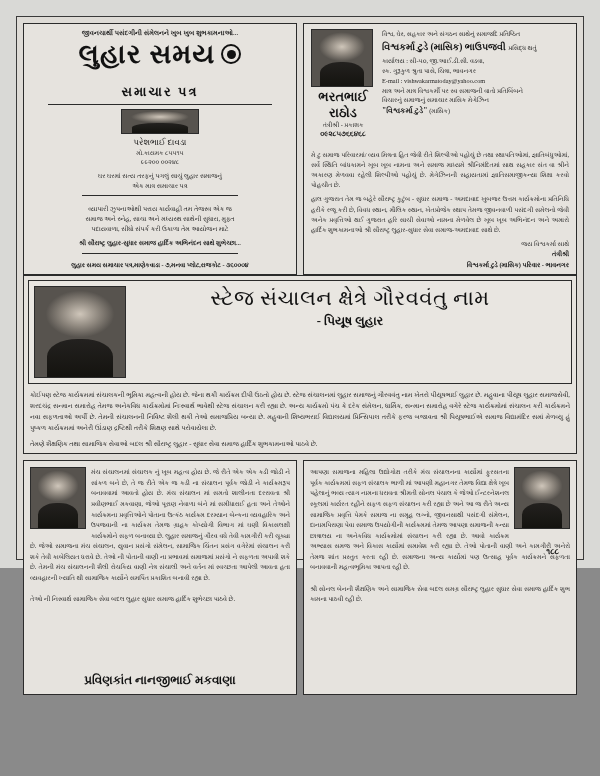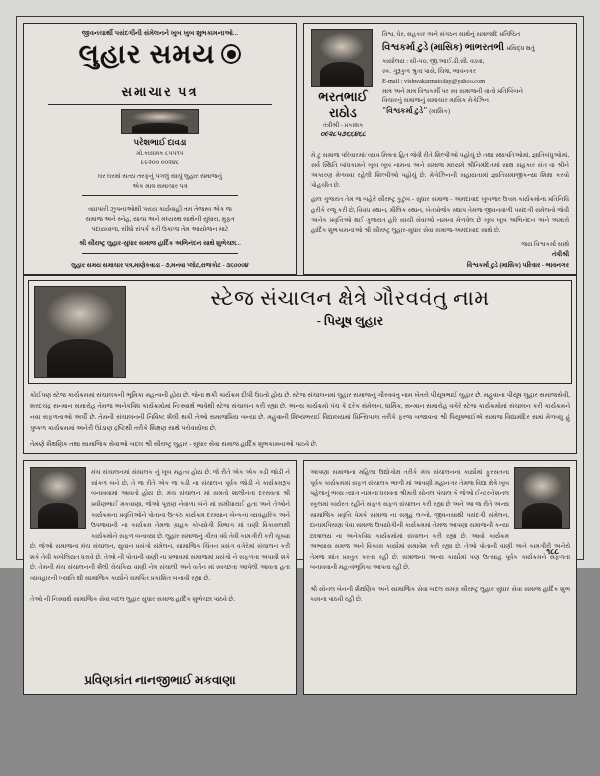--- a/index.html
+++ b/index.html
@@ -113,21 +113,21 @@
     position: absolute;
     left: 50%; bottom: 0;
     width: 74%; height: 42%;
     margin-left: -37%;
     background: linear-gradient(180deg,#23211f 0%, #14130f 100%);
     border-radius: 46% 46% 0 0;
   }
   .mast-photo { width: 78px; height: 60px; }
   .mast-name {
     font-size: 8.5px;
-    font-weight: bold;
+    font-weight: normal;
     margin-top: 3px;
     color: #141414;
   }
   .mast-meta {
     font-size: 6.2px;
     line-height: 1.5;
     color: #222;
   }
   .mast-body {
     font-size: 6.4px;
@@ -176,21 +176,20 @@
   }
   .rt-photo-role {
     font-size: 6.2px;
     color: #222;
     line-height: 1.4;
   }
   .rt-photo-phone {
     font-size: 7px;
     font-weight: bold;
     color: #141414;
-    font-style: italic;
   }
   .rt-info {
     flex: 1;
     font-size: 6.3px;
     line-height: 1.55;
     color: #1c1c1c;
   }
   .rt-info .tline { font-size: 6.2px; }
   .rt-title {
     font-size: 9.5px;
@@ -325,21 +324,21 @@
         <div class="rt-head">
           <div class="rt-photo-wrap">
             <div class="photo rt-photo"></div>
             <div class="rt-photo-name gu">ભરતભાઈ રાઠોડ</div>
             <div class="rt-photo-role gu">તંત્રીશ્રી - પ્રકાશક</div>
             <div class="rt-photo-phone gu">૦૯૨૮૫૭૬૬૪૬૮</div>
           </div>
           <div class="rt-info gu">
             <div class="tline">વિશ્વ, ઘેર, સહકાર અને સંગઠન સાથેનું સમાજદિ પ્રતિષ્ઠિત</div>
             <div class="rt-title">
-              <span>વિશ્વકર્મા ટુડે (માસિક) ભાભરતભી</span>
+              <span>વિશ્વકર્મા ટુડે (માસિક) ભાઉપજવી</span>
               <span style="font-size:6.3px;font-weight:normal">પ્રસિદ્ધ થતું</span>
             </div>
             <div>કાર્યાલય : સી-૫૦, જી.આઈ.ડી.સી. વડવા,</div>
             <div>સ્ક. ગુરૂકુળ શ્રુતા પાસે, ચિત્રા, ભાવનગર</div>
             <div>E-mail : vishwakarmatoday@yahoo.com</div>
             <div>માત્ર અને માત્ર વિશ્વકર્મી પર સ્વ સમાજની વાતો પ્રતિબિંબને</div>
             <div>વિચારનું સમાજનું સમાચાર માસિક મેગેઝિન</div>
             <div style="font-weight:bold;font-size:7.6px">
               <span>"વિશ્વકર્મા ટુડે"</span>
               <span style="font-size:6.2px;font-weight:normal">(માસિક)</span>

